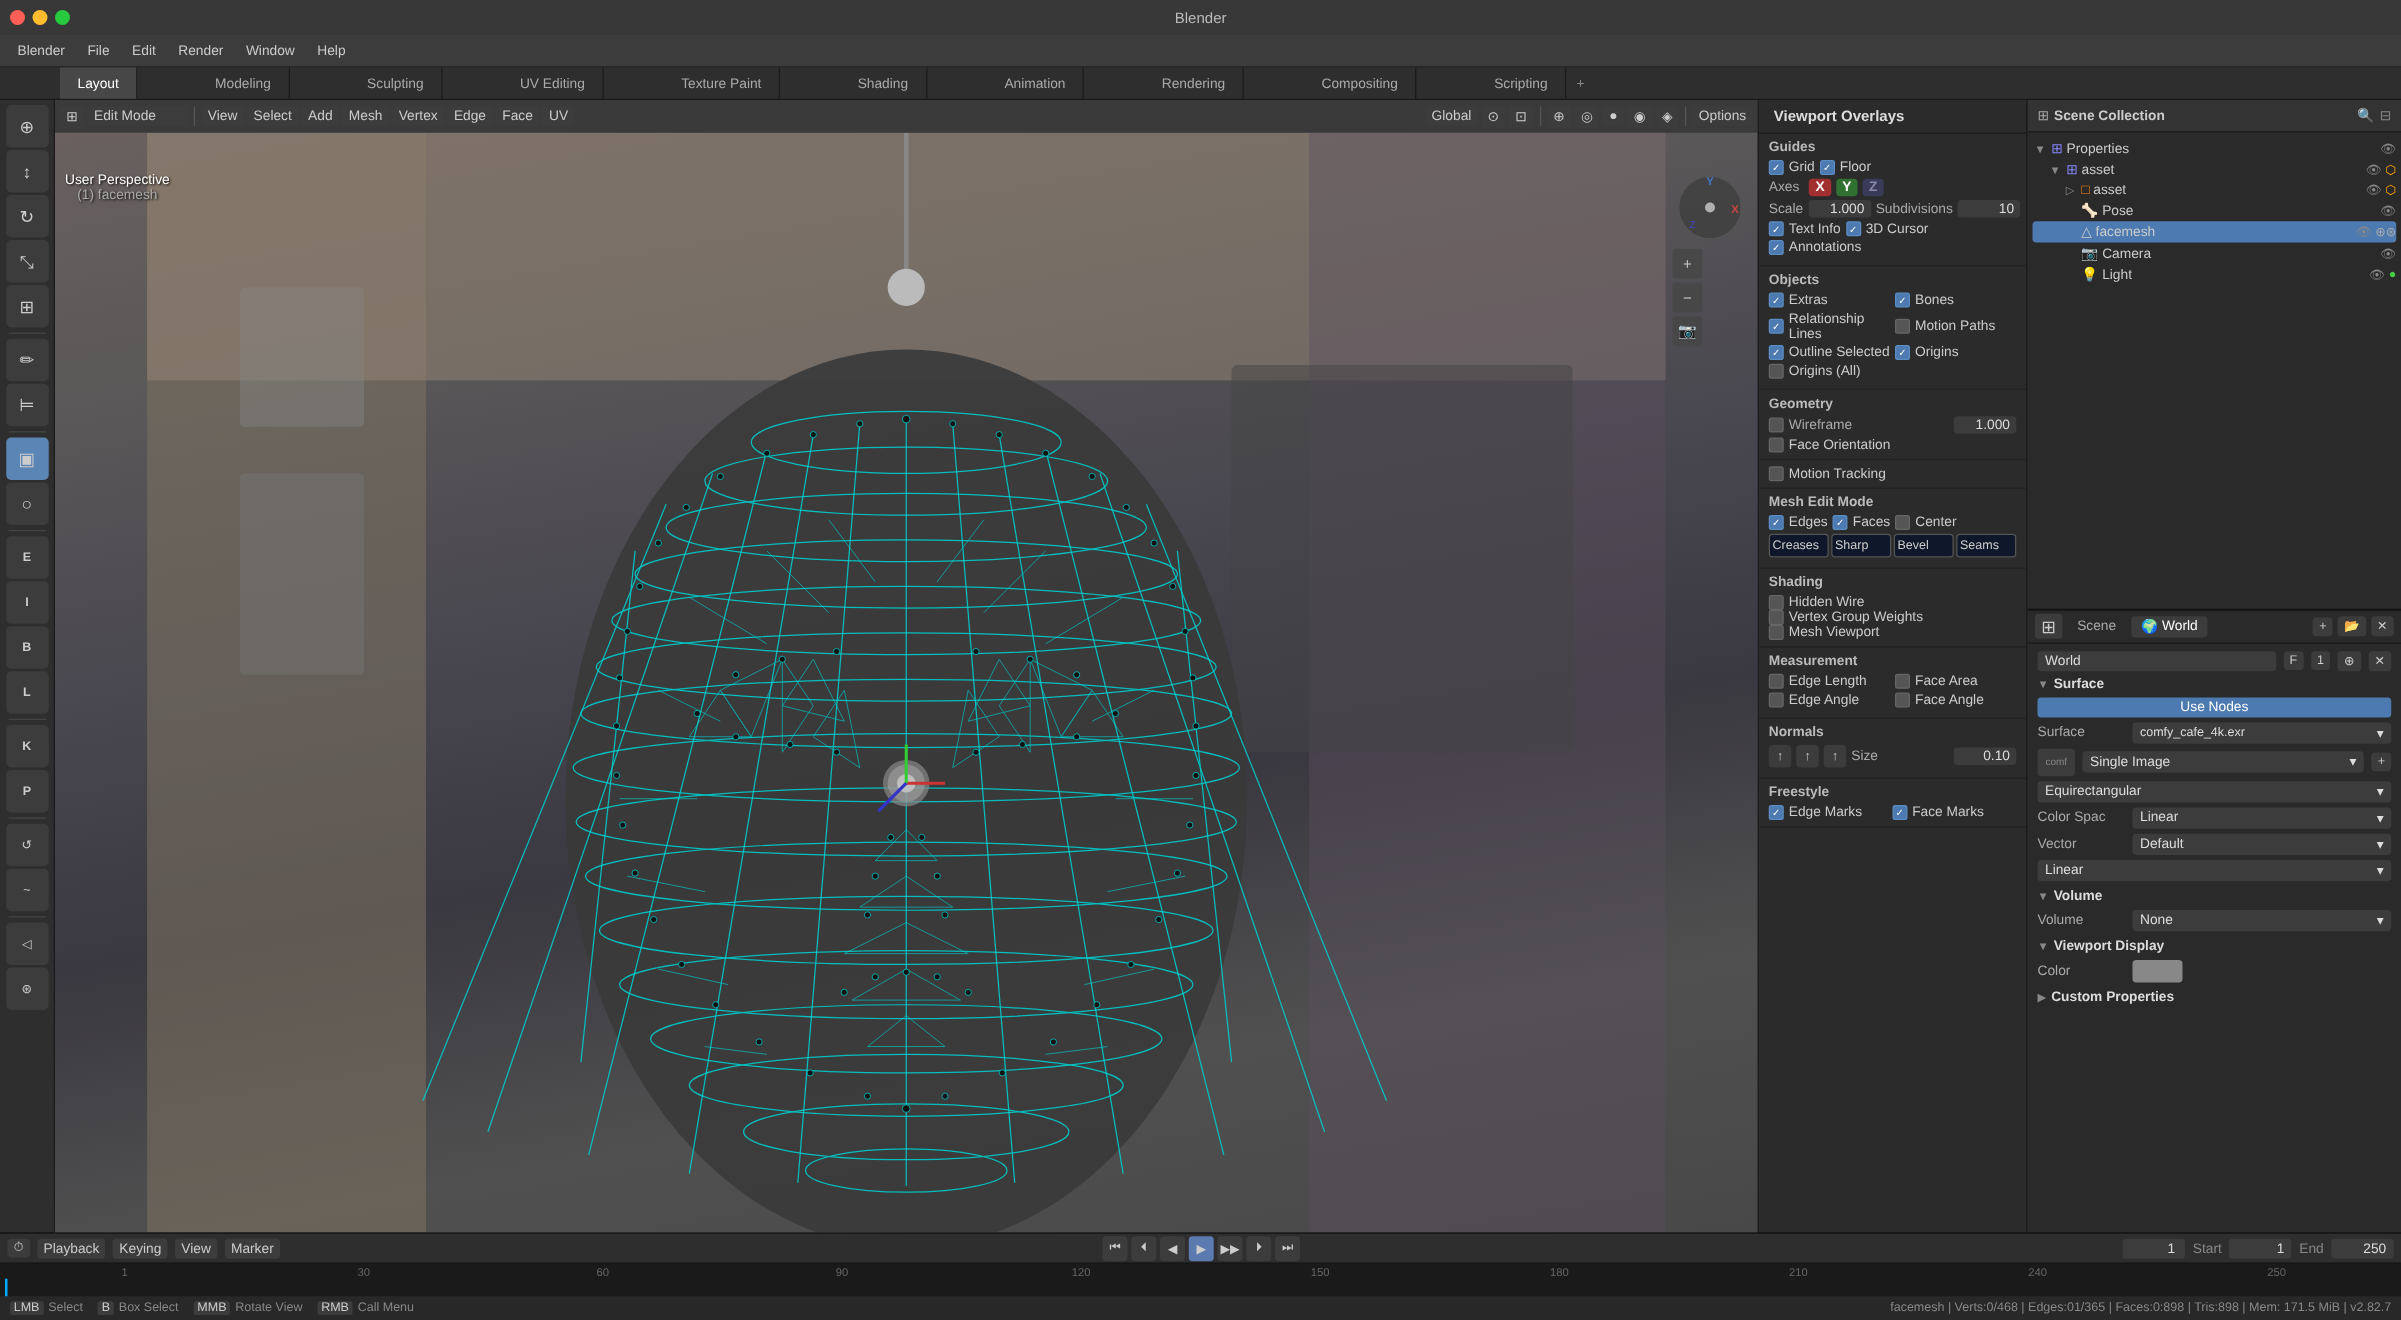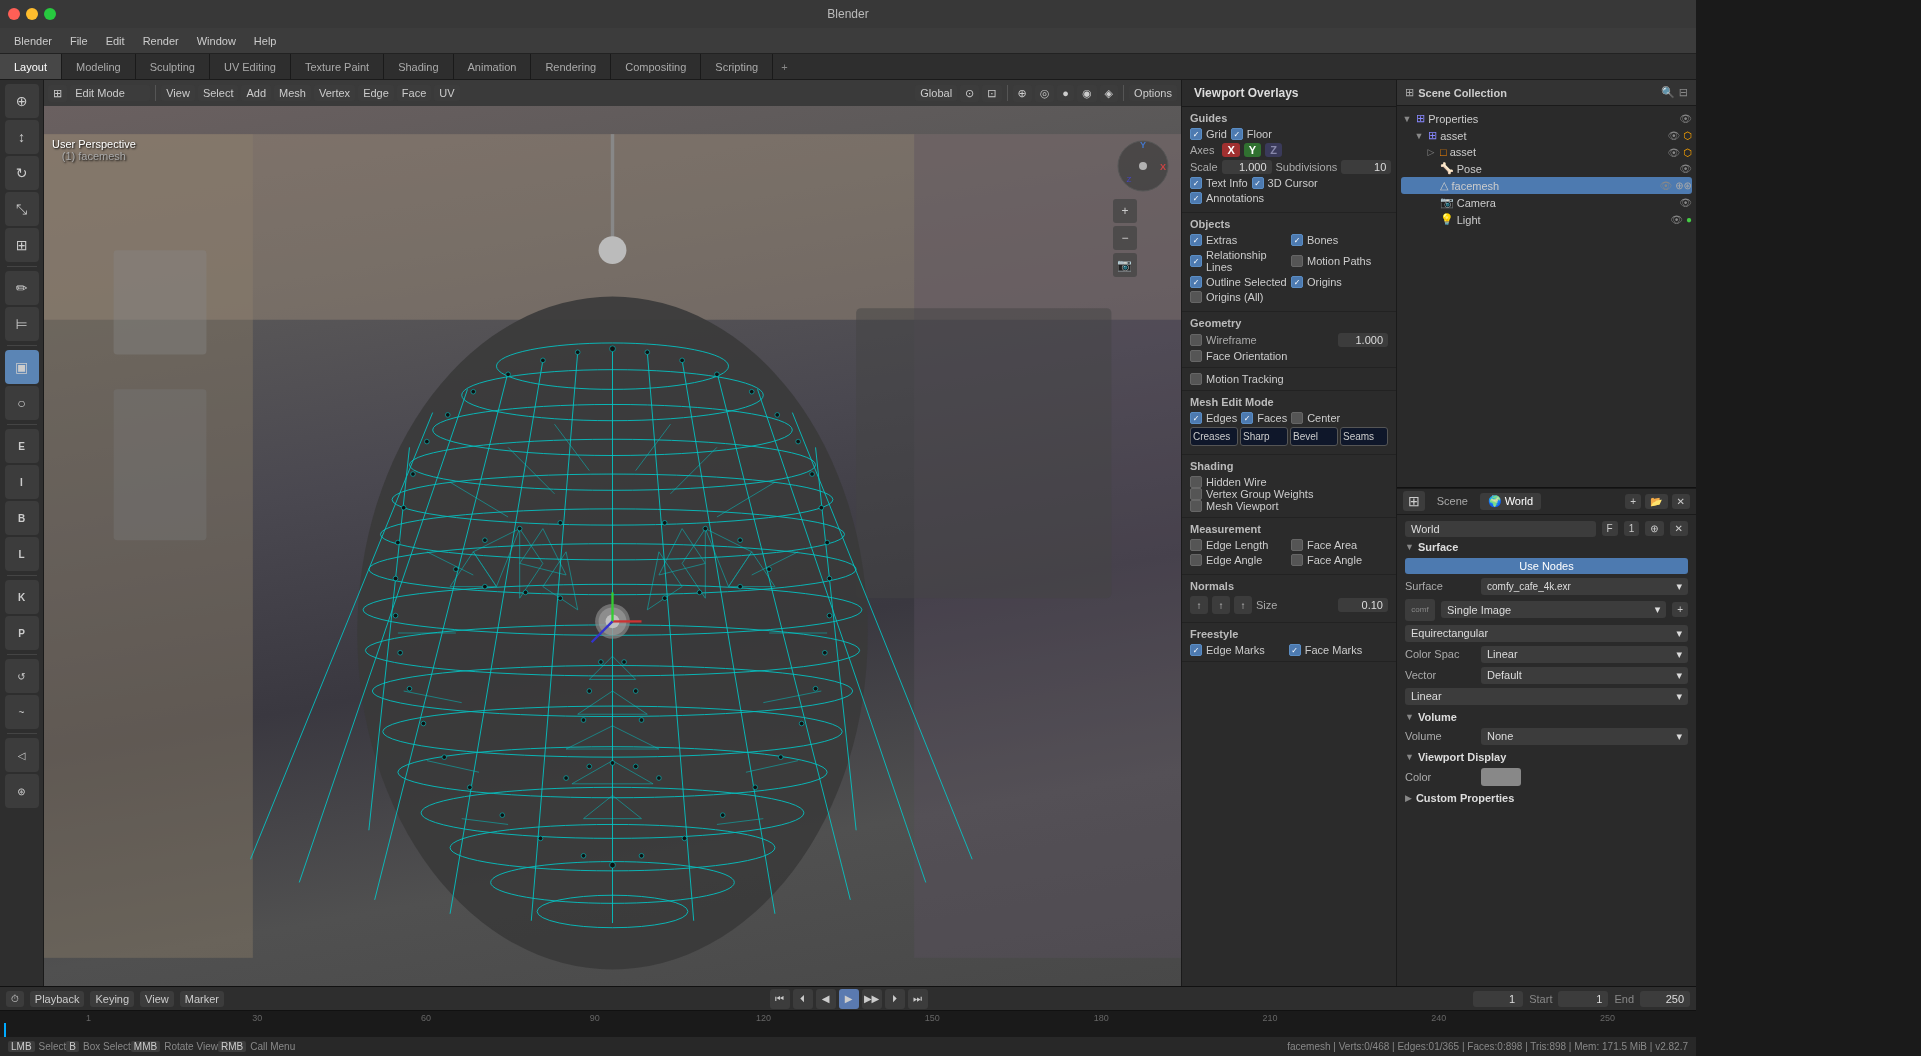--- a/index.html
+++ b/index.html
@@ -72,20 +72,21 @@
       border-bottom: 1px solid #1a1a1a;
     }
     .ws-tab {
       padding: 0 14px;
       display: flex;
       align-items: center;
       font-size: 11px;
       color: #aaa;
       cursor: pointer;
       border-right: 1px solid #1a1a1a;
+      margin-left: 48px;
     }
     .ws-tab.active {
       background: #474747;
       color: #fff;
     }
     .ws-tab-plus {
       padding: 0 8px;
       display: flex;
       align-items: center;
       color: #888;
@@ -470,21 +471,21 @@
 
     
     .status-bar {
       height: 20px;
       background: #282828;
       display: flex;
       align-items: center;
       padding: 0 8px;
       font-size: 10px;
       color: #888;
-      gap: 0;
+      gap: 12px;
       border-top: 1px solid #1a1a1a;
     }
     .status-hint {
       display: flex;
       align-items: center;
       gap: 4px;
     }
     .status-key {
       background: #3c3c3c;
       border-radius: 2px;
@@ -495,21 +496,21 @@
 
     
     .scene-bg {
       position: absolute;
       top: 0; left: 0; right: 0; bottom: 0;
       background: linear-gradient(170deg, #6a6060 0%, #5a5858 20%, #4a4850 40%, #3a3840 60%, #505050 80%, #484848 100%);
     }
 
     
     .app-container {
-      width: 1696px;
+      width: 1921px;
       height: 1056px;
       display: flex;
       flex-direction: column;
       overflow: hidden;
     }
     .editor-area {
       flex: 1;
       display: flex;
       overflow: hidden;
     }

